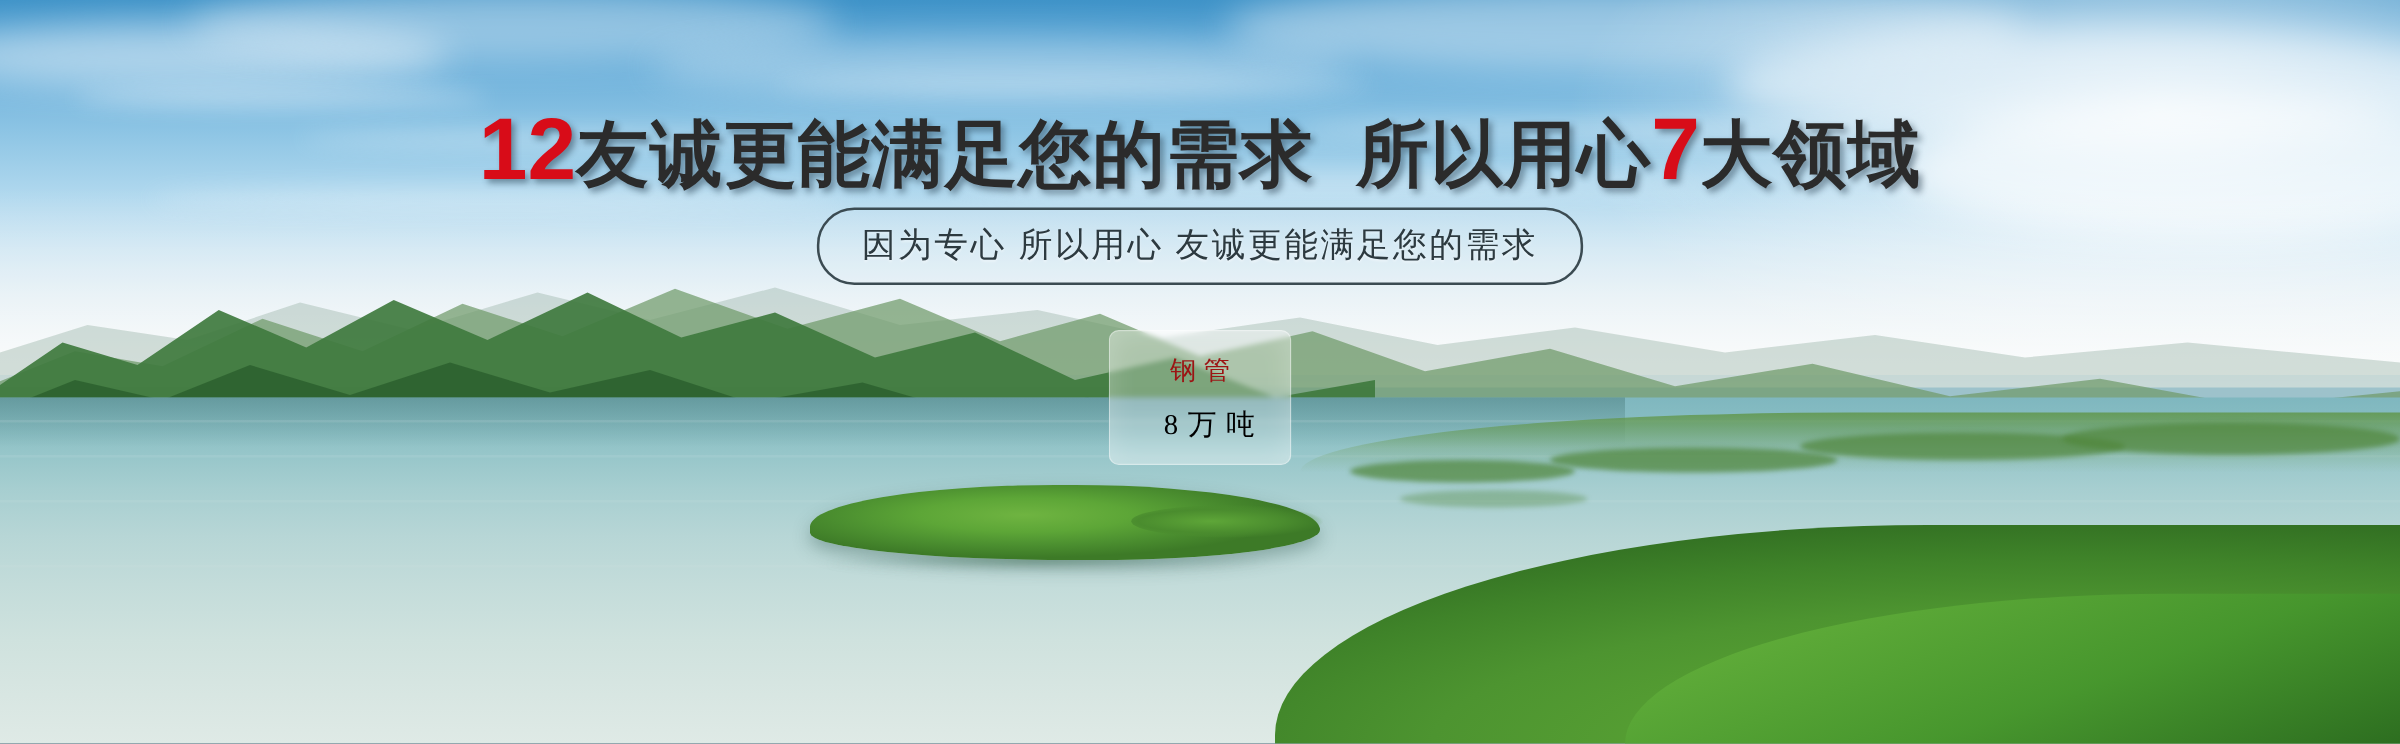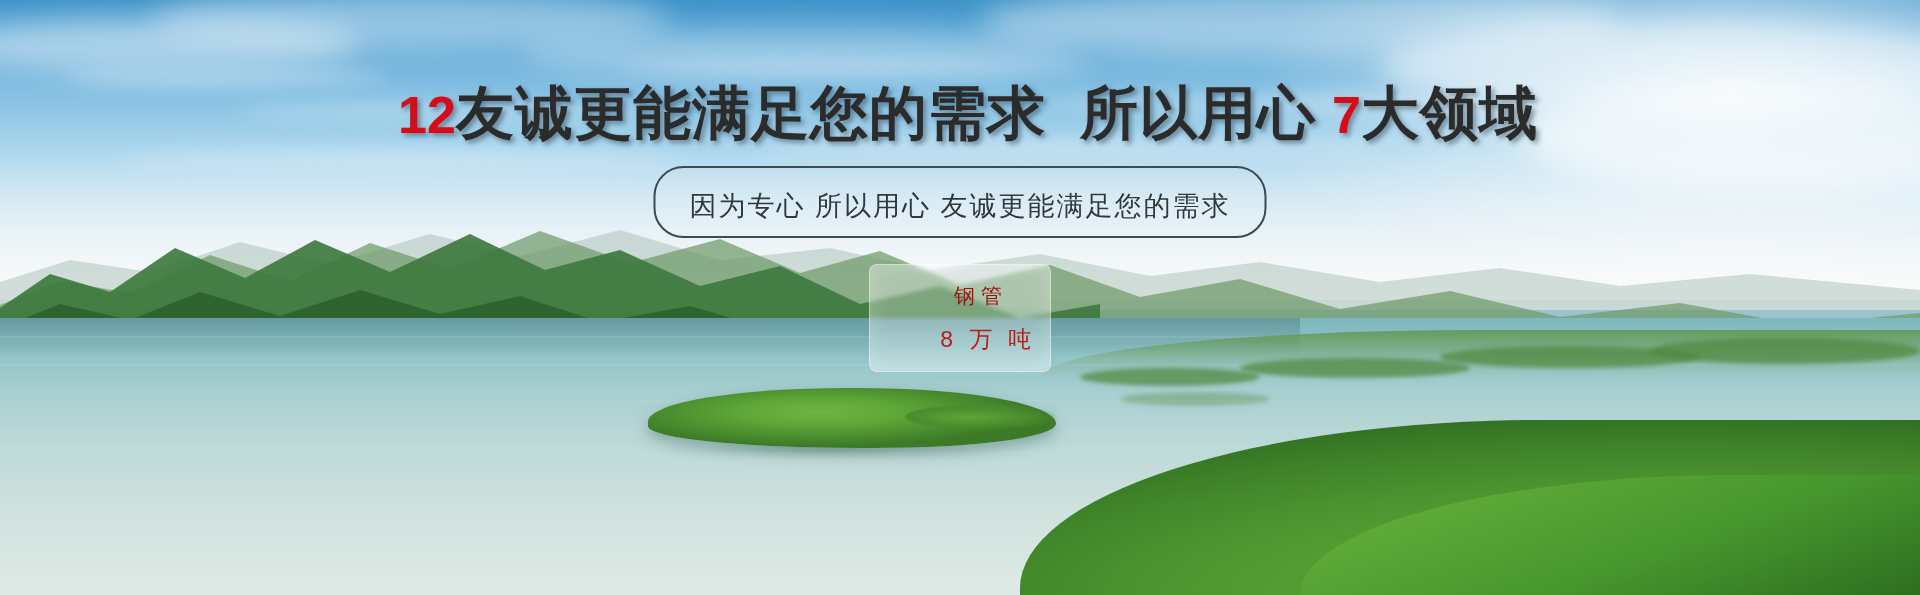--- a/index.html
+++ b/index.html
@@ -187,38 +187,37 @@
     font-size: 58px;
     font-weight: bold;
     letter-spacing: 1px;
     line-height: 1;
     white-space: nowrap;
     color: #2b2b2b;
     text-shadow: 3px 3px 5px rgba(25,45,60,0.45);
   }
   .headline .num {
     color: #d80c18;
-    font-size: 52px;
+    font-size: 70px;
     font-weight: bold;
     letter-spacing: 0;
-    margin-left: 16px;
   }
   .headline .gap {
     display: inline-block;
     width: 34px;
   }
 
   .subtitle-pill {
     position: absolute;
     left: 50%;
     top: 166px;
     transform: translateX(-50%);
     border: 2px solid #3b4b52;
     border-radius: 30px;
-    padding: 20px 34px 12px 34px;
+    padding: 10px 34px 12px 34px;
     font-size: 27px;
     color: #2d3a40;
     letter-spacing: 2px;
     white-space: nowrap;
     background: rgba(255,255,255,0.06);
     text-shadow: 0 1px 2px rgba(255,255,255,0.45);
   }
 
   
   .cards {
@@ -235,35 +234,34 @@
     border-radius: 8px;
     background: rgba(255,255,255,0.30);
     border: 1px solid rgba(255,255,255,0.45);
     box-shadow: inset 0 0 22px rgba(255,255,255,0.22);
     display: flex;
     flex-direction: column;
     align-items: center;
     justify-content: center;
     gap: 14px;
     backdrop-filter: blur(2px);
-    padding-left: 36px;
   }
   .card-label {
     font-size: 21px;
     color: #9c1414;
     letter-spacing: 6px;
     text-indent: 6px;
     font-family: "Liberation Serif", "DejaVu Serif", serif;
     white-space: nowrap;
   }
   .card-value {
     font-size: 23px;
-    color: #b91c1c;
+    color: #000000;
     letter-spacing: 1px;
-    font-family: Liberation Mono, monospace;
+    font-family: Liberation Serif, serif;
     white-space: nowrap;
     margin-left: 16px;
   }
   .card-value sup {
     font-size: 13px;
     vertical-align: super;
   }
 </style>
 </head>
 <body>

